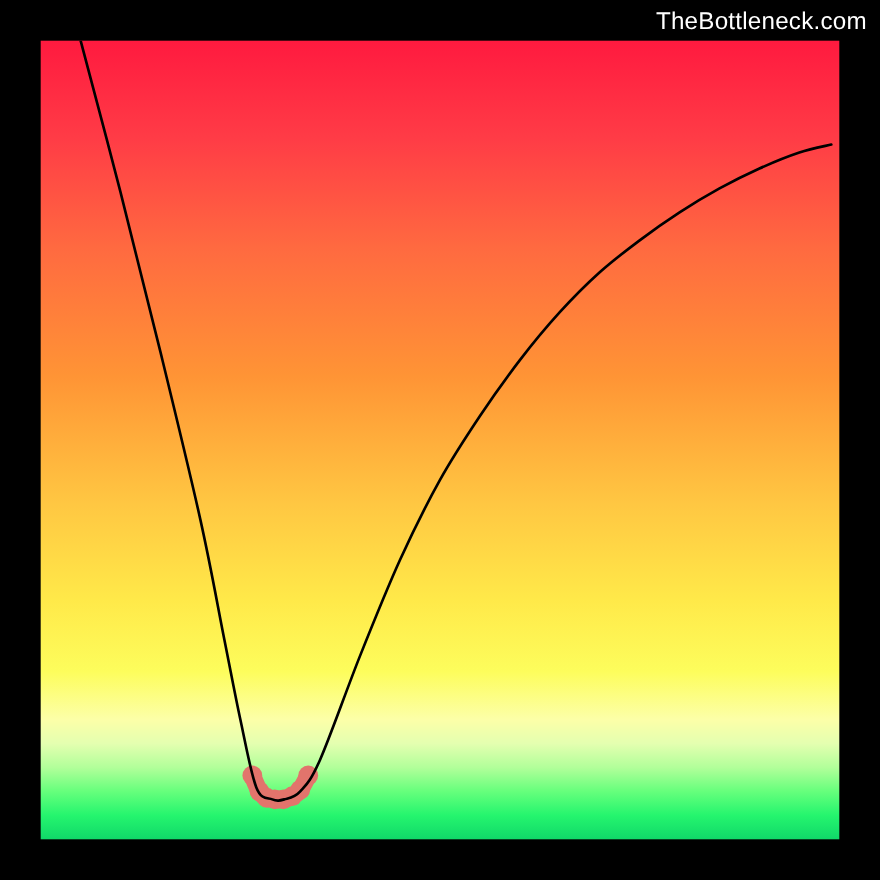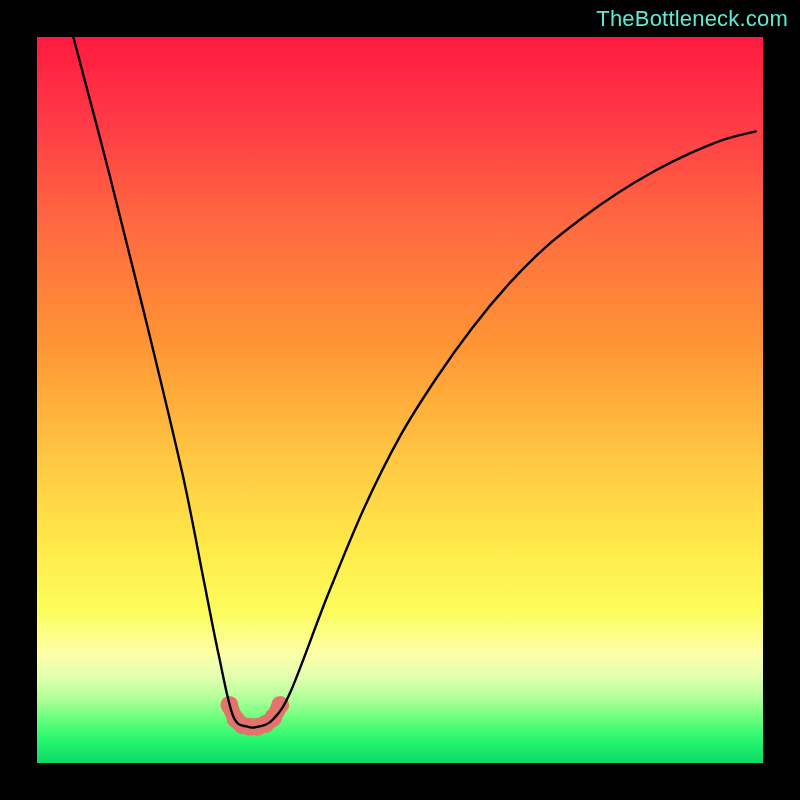--- a/index.html
+++ b/index.html
@@ -38,21 +38,21 @@
       #66ff7c 94%,
       #25f56e 97%,
       #10d869 100%
     );
   }
   .watermark {
     position: absolute;
     top: 6px;
     right: 12px;
     font: 400 22px Arial, Helvetica, sans-serif;
-    color: #5eead4;
+    color: #ffffff;
     letter-spacing: 0.2px;
   }
   svg.curve {
     position: absolute;
     left: 0;
     top: 0;
     width: 726px;
     height: 726px;
   }
 </style>

